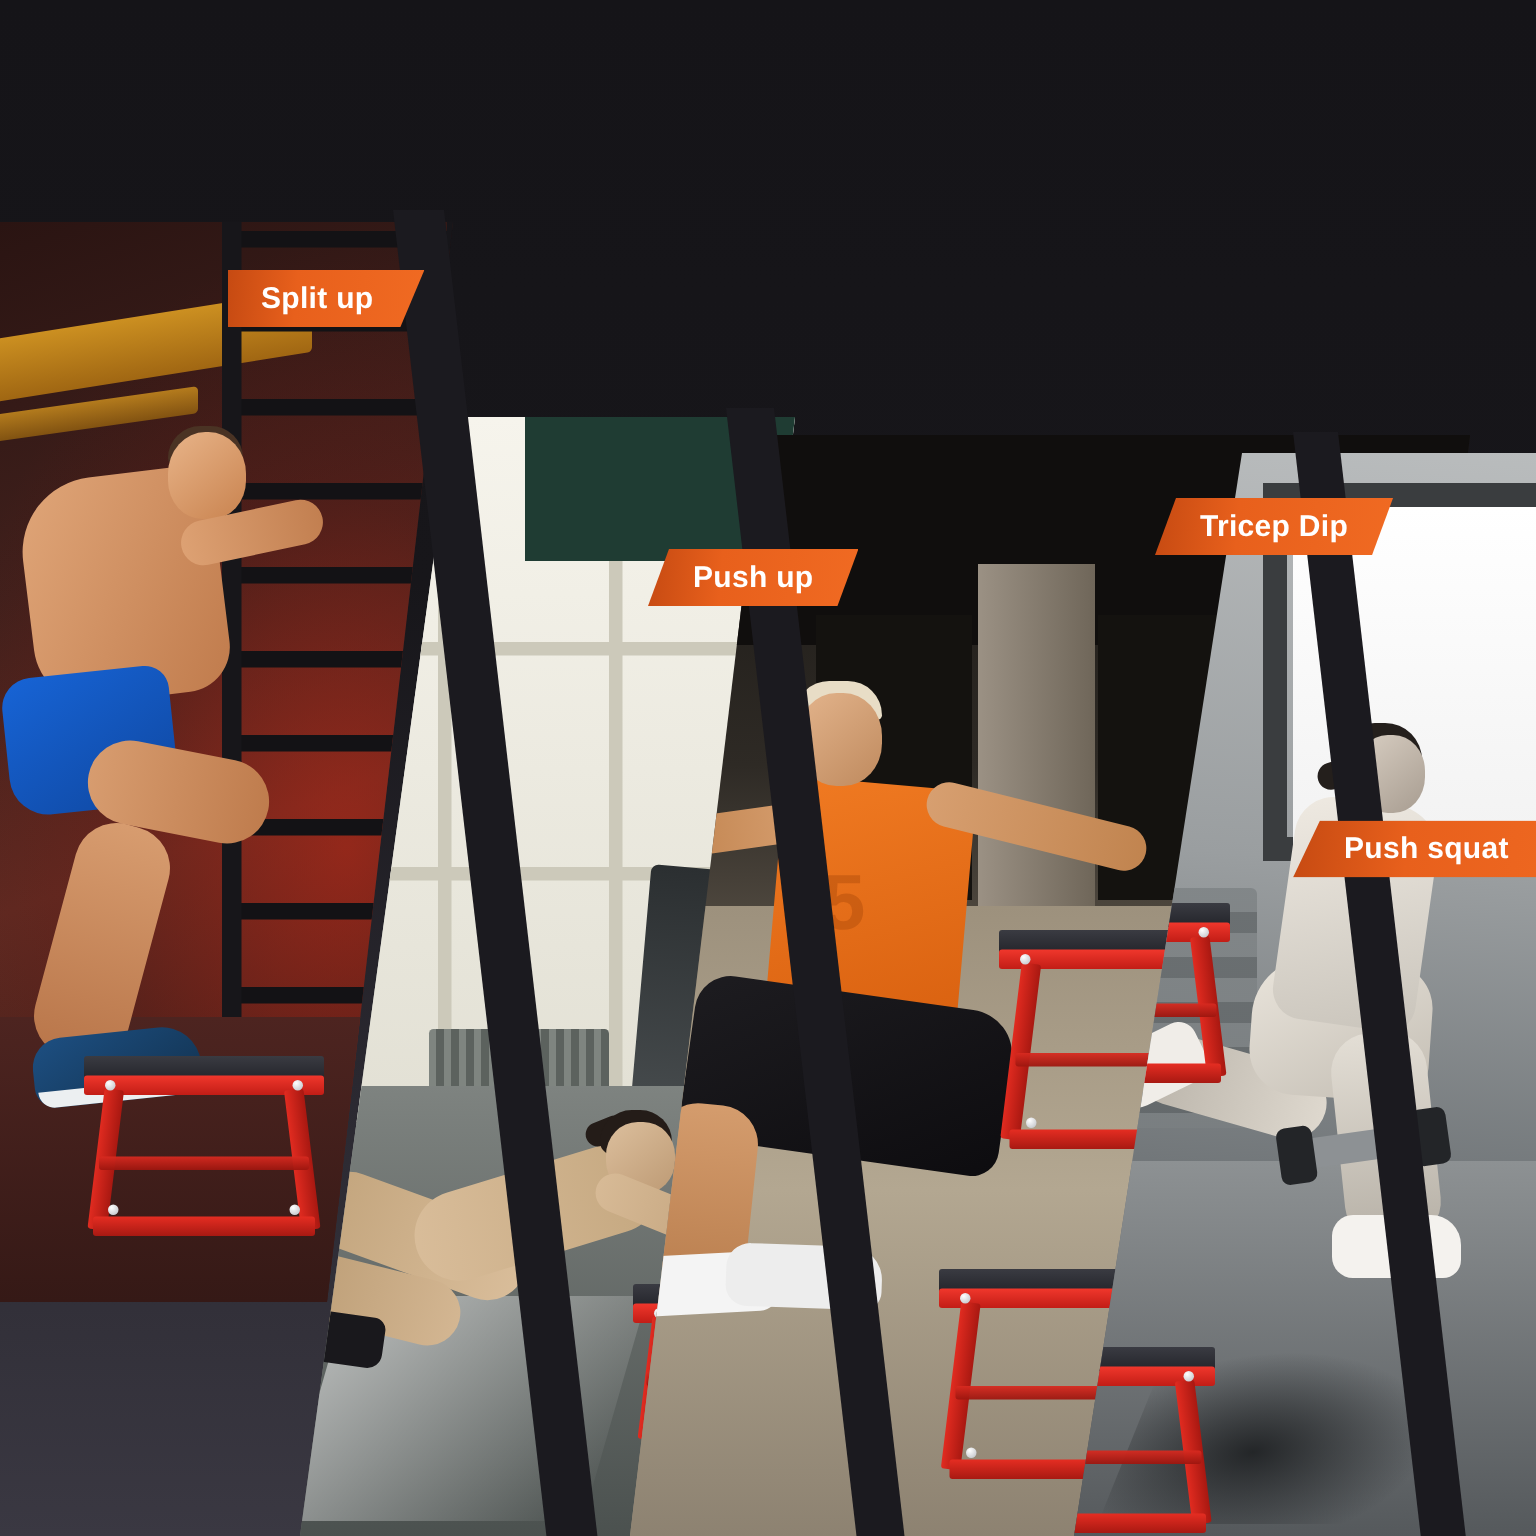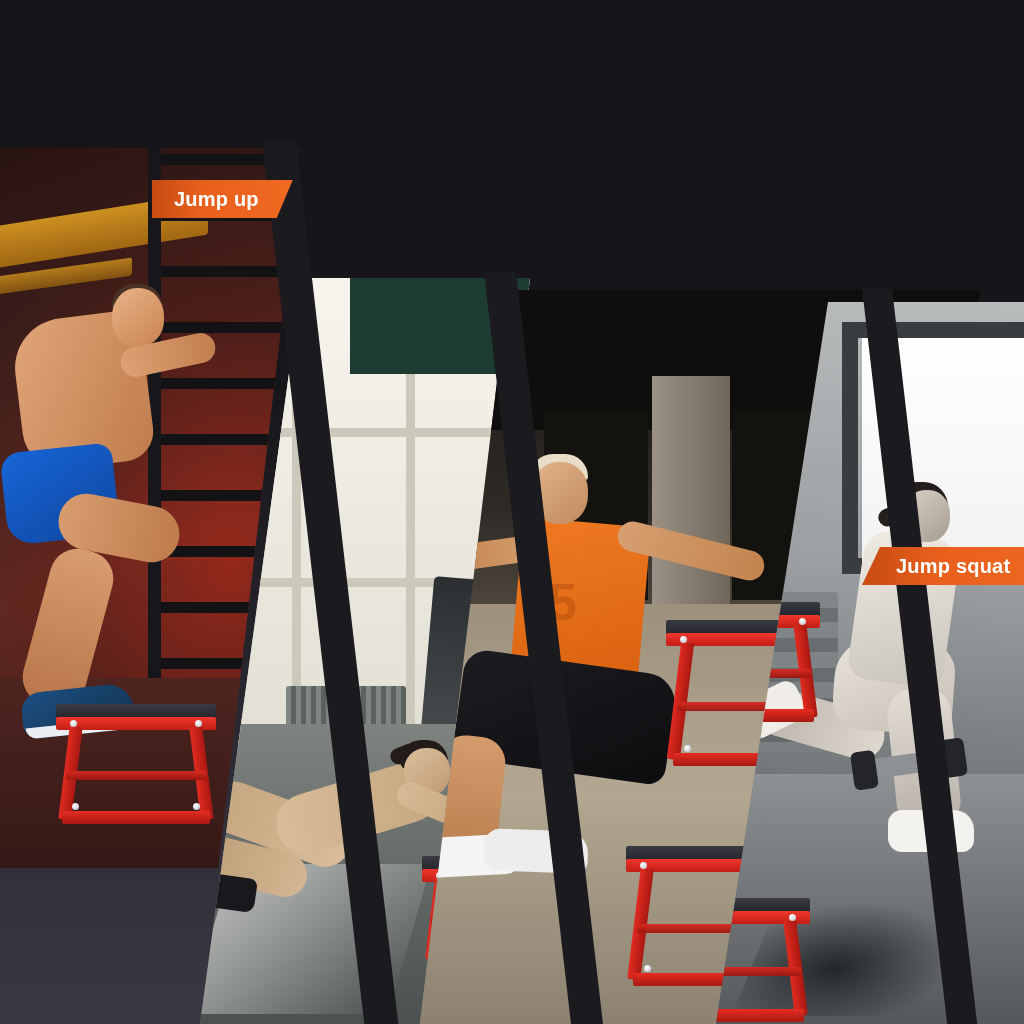--- a/index.html
+++ b/index.html
@@ -378,19 +378,25 @@
       </div>
     </div>
   </div>
 
   <div class="sep" id="sep1"></div>
   <div class="sep" id="sep2"></div>
   <div class="sep" id="sep3"></div>
 
 
   <div class="badge r" id="b1">
-    <span>Jump up</span>
+    <span>Split up</span>
+  </div>
+  <div class="badge lr" id="b2">
+    <span>Push up</span>
+  </div>
+  <div class="badge lr" id="b3">
+    <span>Tricep Dip</span>
   </div>
   <div class="badge l" id="b4">
-    <span>Jump squat</span>
+    <span>Push squat</span>
   </div>
 
 </div>
 
 </body></html>

